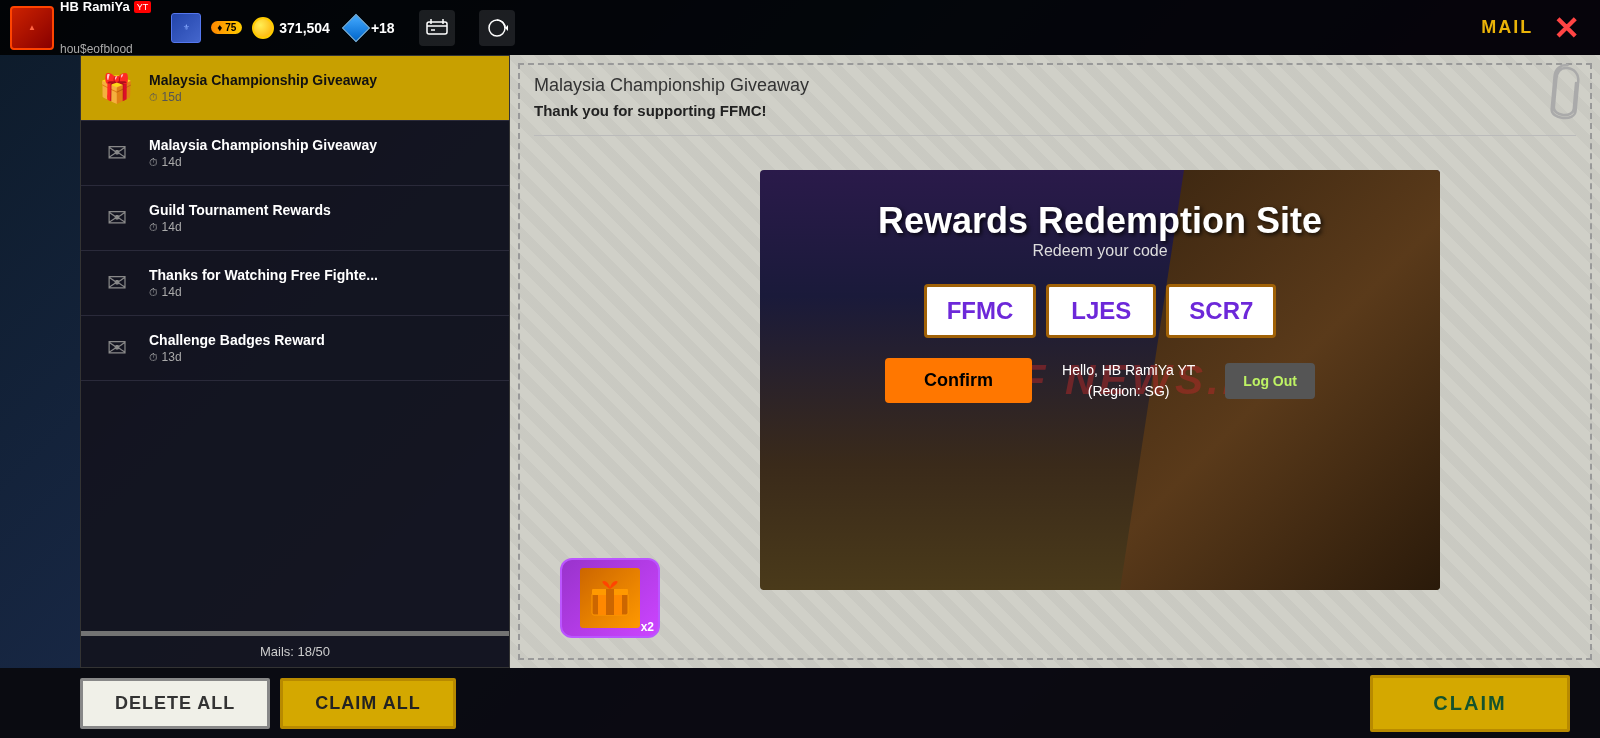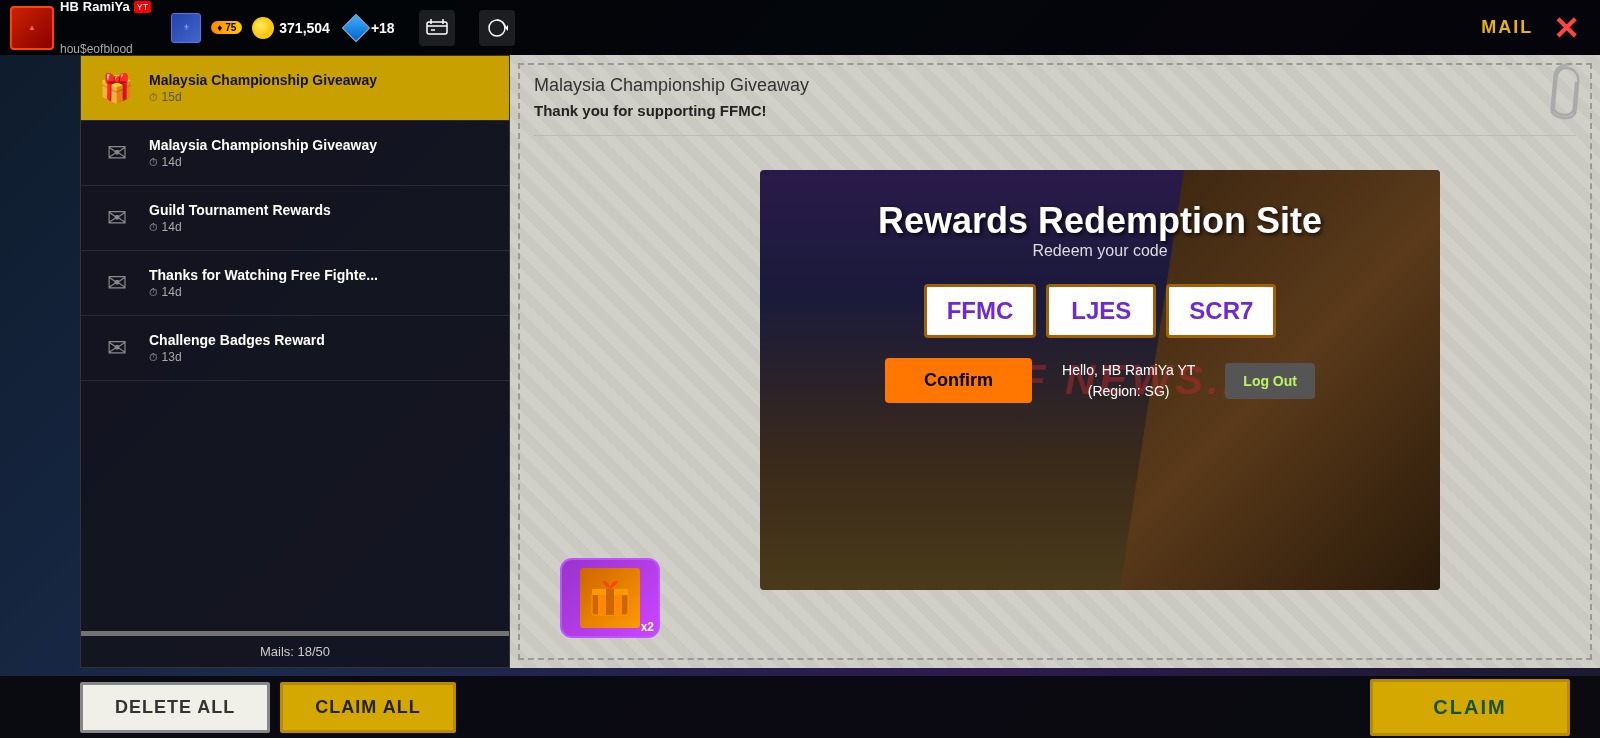--- a/index.html
+++ b/index.html
@@ -470,21 +470,21 @@
       color: #999;
       transform: rotate(5deg);
     }
 
     
     .bottom-bar {
       position: absolute;
       bottom: 0;
       left: 0;
       right: 0;
-      height: 62px;
+      height: 70px;
       background: rgba(10,10,15,0.95);
       display: flex;
       align-items: center;
       z-index: 10;
       gap: 0;
     }
 
     .delete-all-btn {
       margin-left: 80px;
       background: #f0f0e8;

